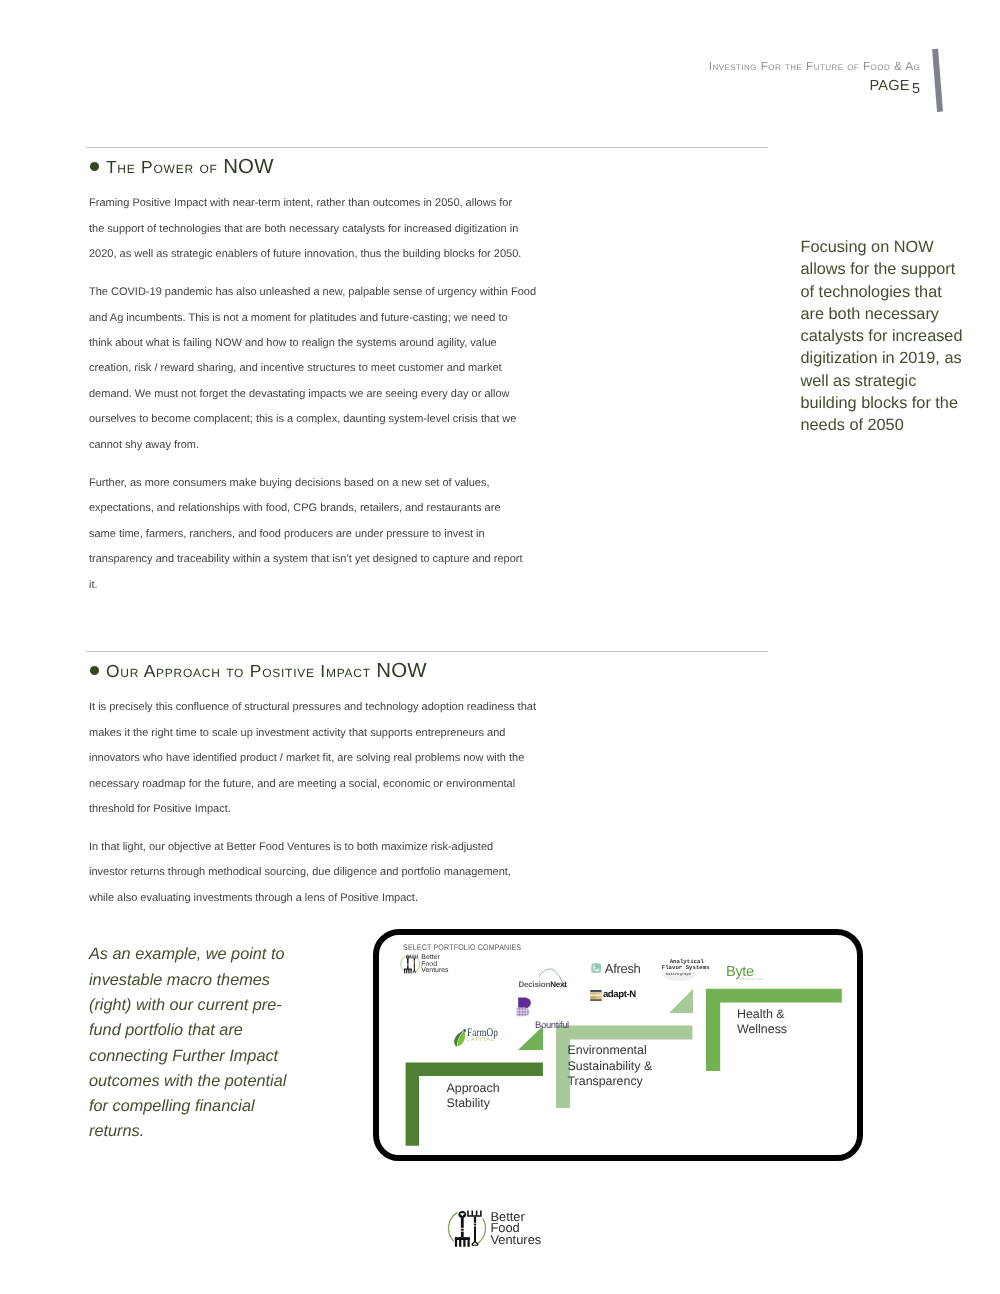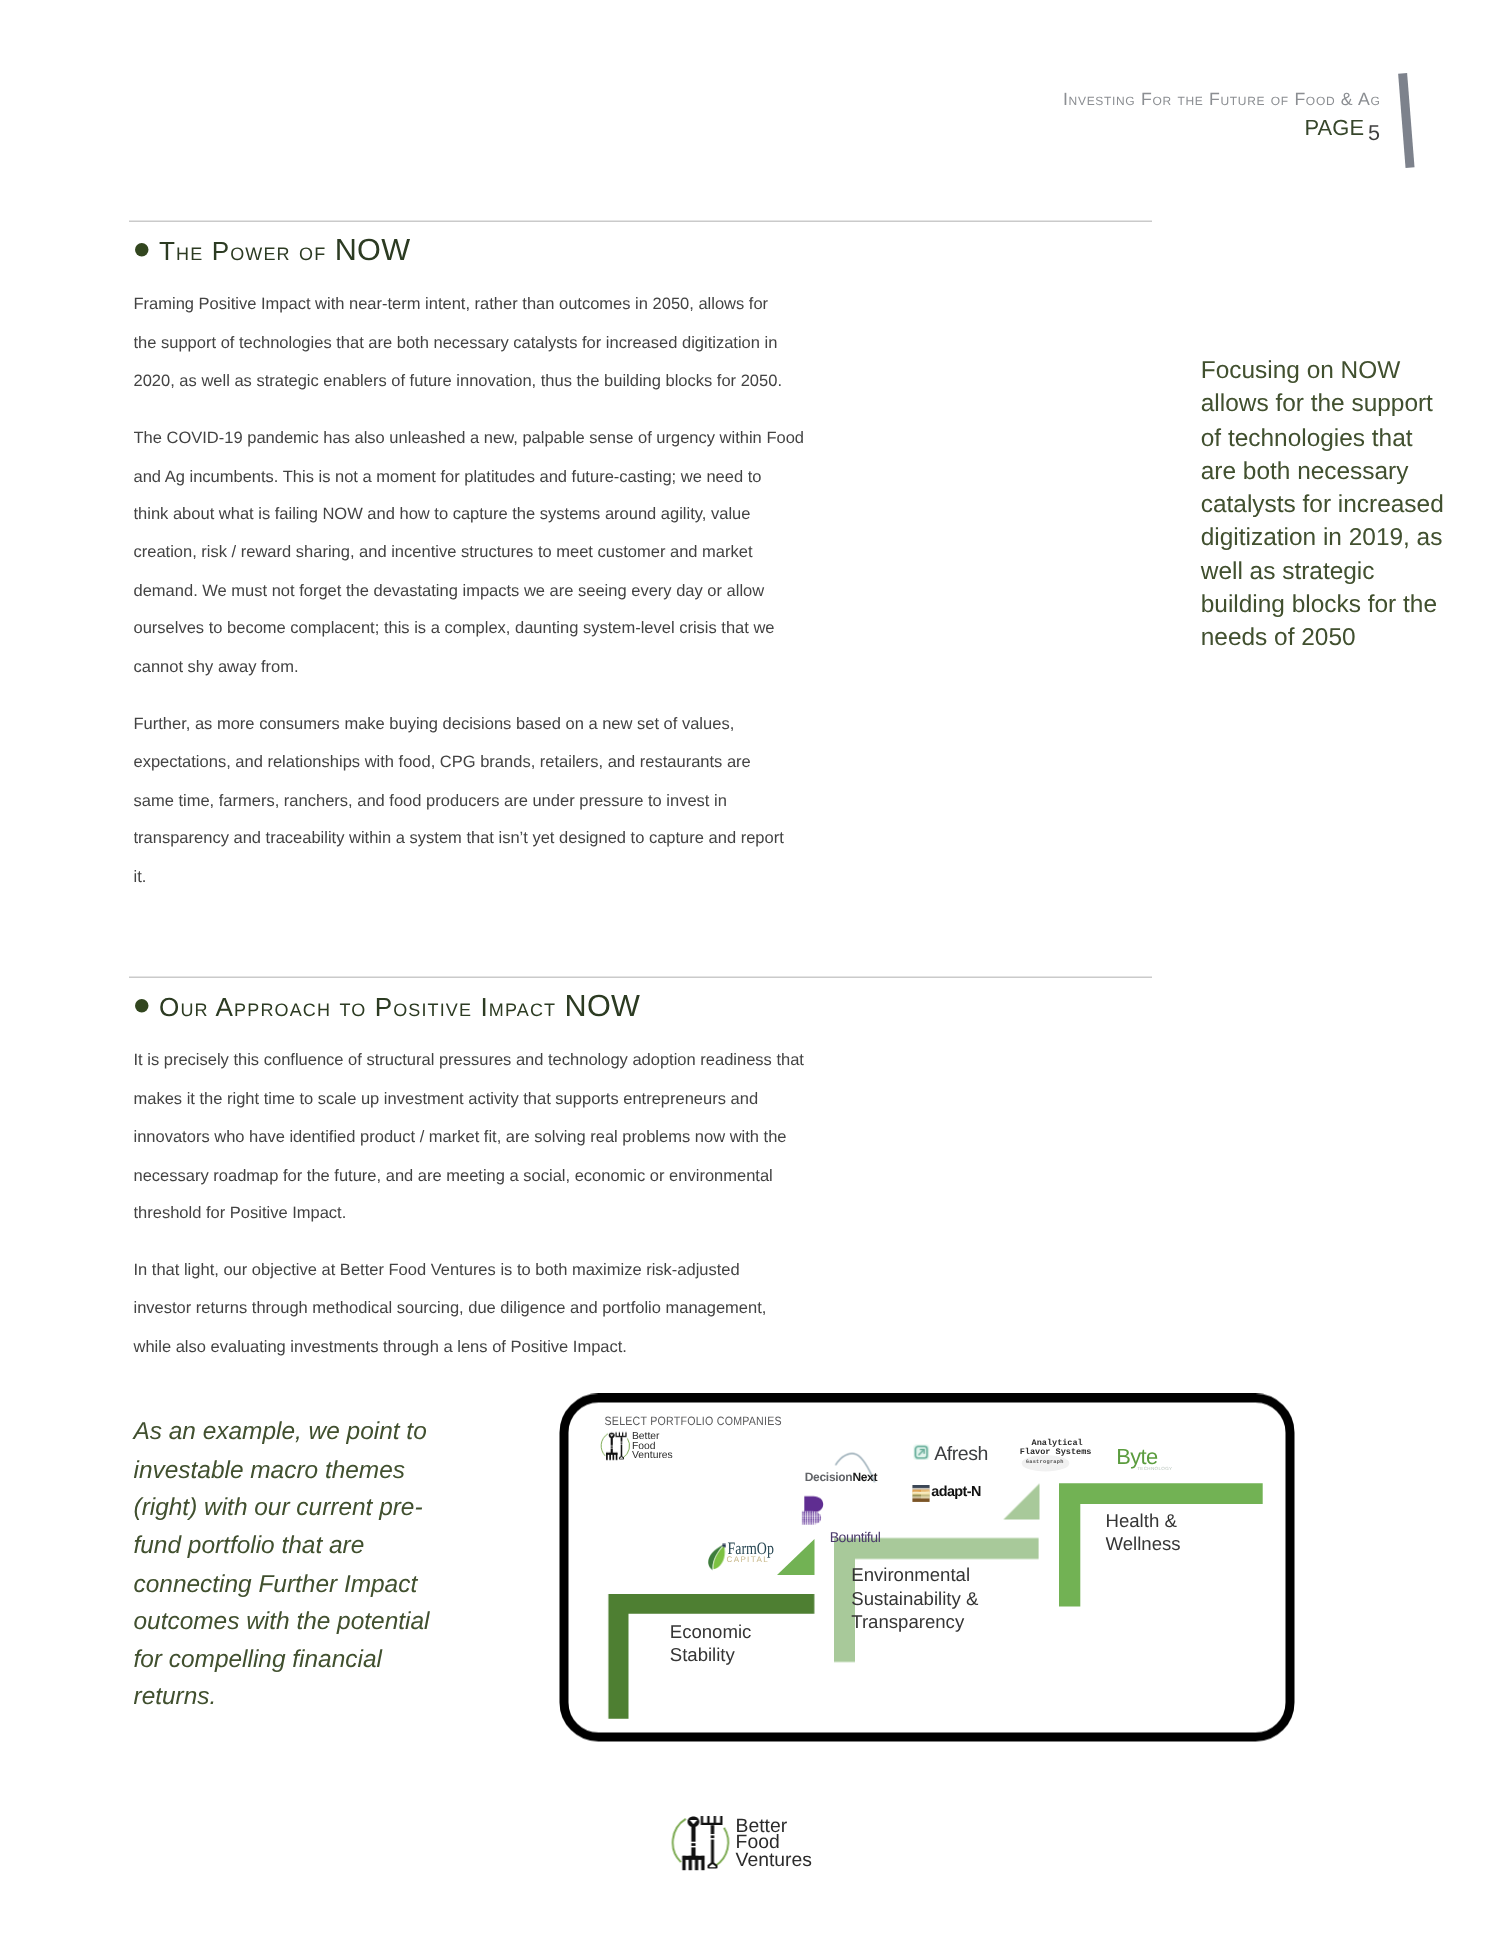--- a/index.html
+++ b/index.html
@@ -45,21 +45,21 @@
   .note .ln{display:block;height:25.3px;line-height:25.3px;white-space:nowrap;}
 
   
   .diagram{position:absolute;left:372.5px;top:929.3px;width:478.5px;height:220.2px;
       border:6px solid #000000;border-radius:26px;background:#ffffff;overflow:hidden;}
   .dg-cap{position:absolute;left:24px;top:7.4px;font-size:8.1px;color:#58585a;
       letter-spacing:.18px;white-space:nowrap;transform:scaleX(.875);transform-origin:left top;}
   .step-lbl{position:absolute;font-size:12.4px;color:#353535;}
   .step-lbl .ln{display:block;height:15.4px;line-height:15.4px;white-space:nowrap;}
   .dg-shape{position:absolute;}
-  .logo{position:absolute;margin-left:18px;}
+  .logo{position:absolute;}
 
   
   .footer-logo{position:absolute;left:447px;top:1209.2px;width:100px;height:42px;}
   .footer-logo .mark{position:absolute;left:0;top:0;}
   .footer-logo .wordmark{position:absolute;left:43.4px;top:1.6px;font-size:12.9px;color:#2b2b2b;}
   .footer-logo .wordmark .ln{display:block;height:11.5px;line-height:11.5px;white-space:nowrap;}
   .bfv-sm{position:absolute;left:21.8px;top:18.9px;width:48px;height:22px;}
   .bfv-sm .mark{position:absolute;left:0;top:0;}
   .bfv-sm .wordmark{position:absolute;left:21.0px;top:1.3px;font-size:6.9px;color:#2b2b2b;}
   .bfv-sm .wordmark .ln{display:block;height:6.2px;line-height:6.2px;white-space:nowrap;}
@@ -135,21 +135,21 @@
   <div class="body-col" style="top:191.2px">
     <div class="pr">
         <span class="ln">Framing Positive Impact with near-term intent, rather than outcomes in 2050, allows for</span>
         <span class="ln">the support of technologies that are both necessary catalysts for increased digitization in</span>
         <span class="ln">2020, as well as strategic enablers of future innovation, thus the building blocks for 2050.</span>
       </div>
     <div class="gap"></div>
     <div class="pr">
         <span class="ln">The COVID-19 pandemic has also unleashed a new, palpable sense of urgency within Food</span>
         <span class="ln">and Ag incumbents. This is not a moment for platitudes and future-casting; we need to</span>
-        <span class="ln">think about what is failing NOW and how to capture the systems around agility, value</span>
+        <span class="ln">think about what is failing NOW and how to realign the systems around agility, value</span>
         <span class="ln">creation, risk / reward sharing, and incentive structures to meet customer and market</span>
         <span class="ln">demand. We must not forget the devastating impacts we are seeing every day or allow</span>
         <span class="ln">ourselves to become complacent; this is a complex, daunting system-level crisis that we</span>
         <span class="ln">cannot shy away from.</span>
       </div>
     <div class="gap"></div>
     <div class="pr">
         <span class="ln">Further, as more consumers make buying decisions based on a new set of values,</span>
         <span class="ln">expectations, and relationships with food, CPG brands, retailers, and restaurants are</span>
         <span class="ln">same time, farmers, ranchers, and food producers are under pressure to invest in</span>
@@ -211,21 +211,21 @@
 
       <path d="M177.0 90.4 H313.4 V104.4 H191.0 V173.0 H177.0 Z" fill="#A8C99A"></path>
 
       <path d="M327.0 53.8 H462.8 V67.6 H341.2 V136.0 H327.0 Z" fill="#72B254"></path>
 
       <path d="M139 115 L164 115 L164 91 Z" fill="#72B254"></path>
       <path d="M290 78 L314 78 L314 54 Z" fill="#A8C99A"></path>
     </svg>
 
     <div class="step-lbl" style="left:68px;top:145.6px;width:68px">
-        <span class="ln">Economic</span>
+        <span class="ln">Approach</span>
         <span class="ln">Stability</span>
       </div>
     <div class="step-lbl" style="left:189px;top:108.2px;width:128px">
         <span class="ln">Environmental</span>
         <span class="ln">Sustainability &amp;</span>
         <span class="ln">Transparency</span>
       </div>
     <div class="step-lbl" style="left:358.5px;top:71.5px;width:90px">
         <span class="ln">Health &amp;</span>
         <span class="ln">Wellness</span>

